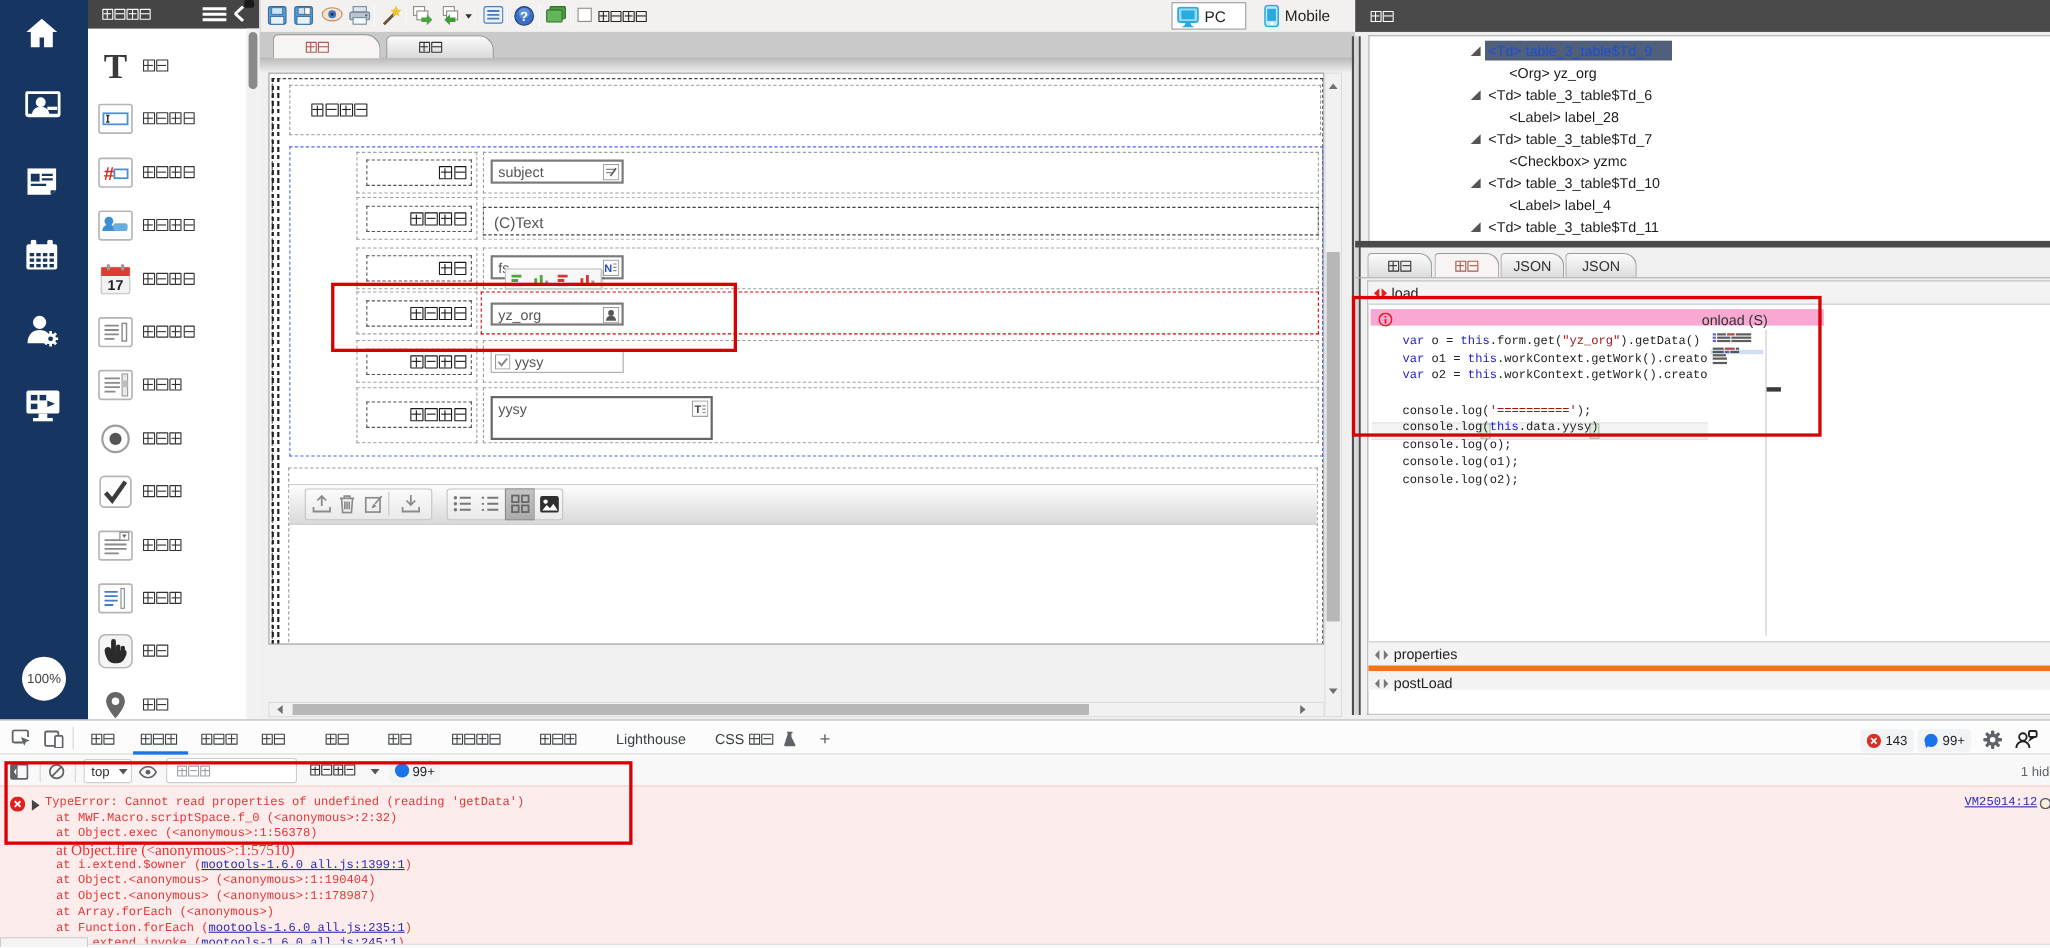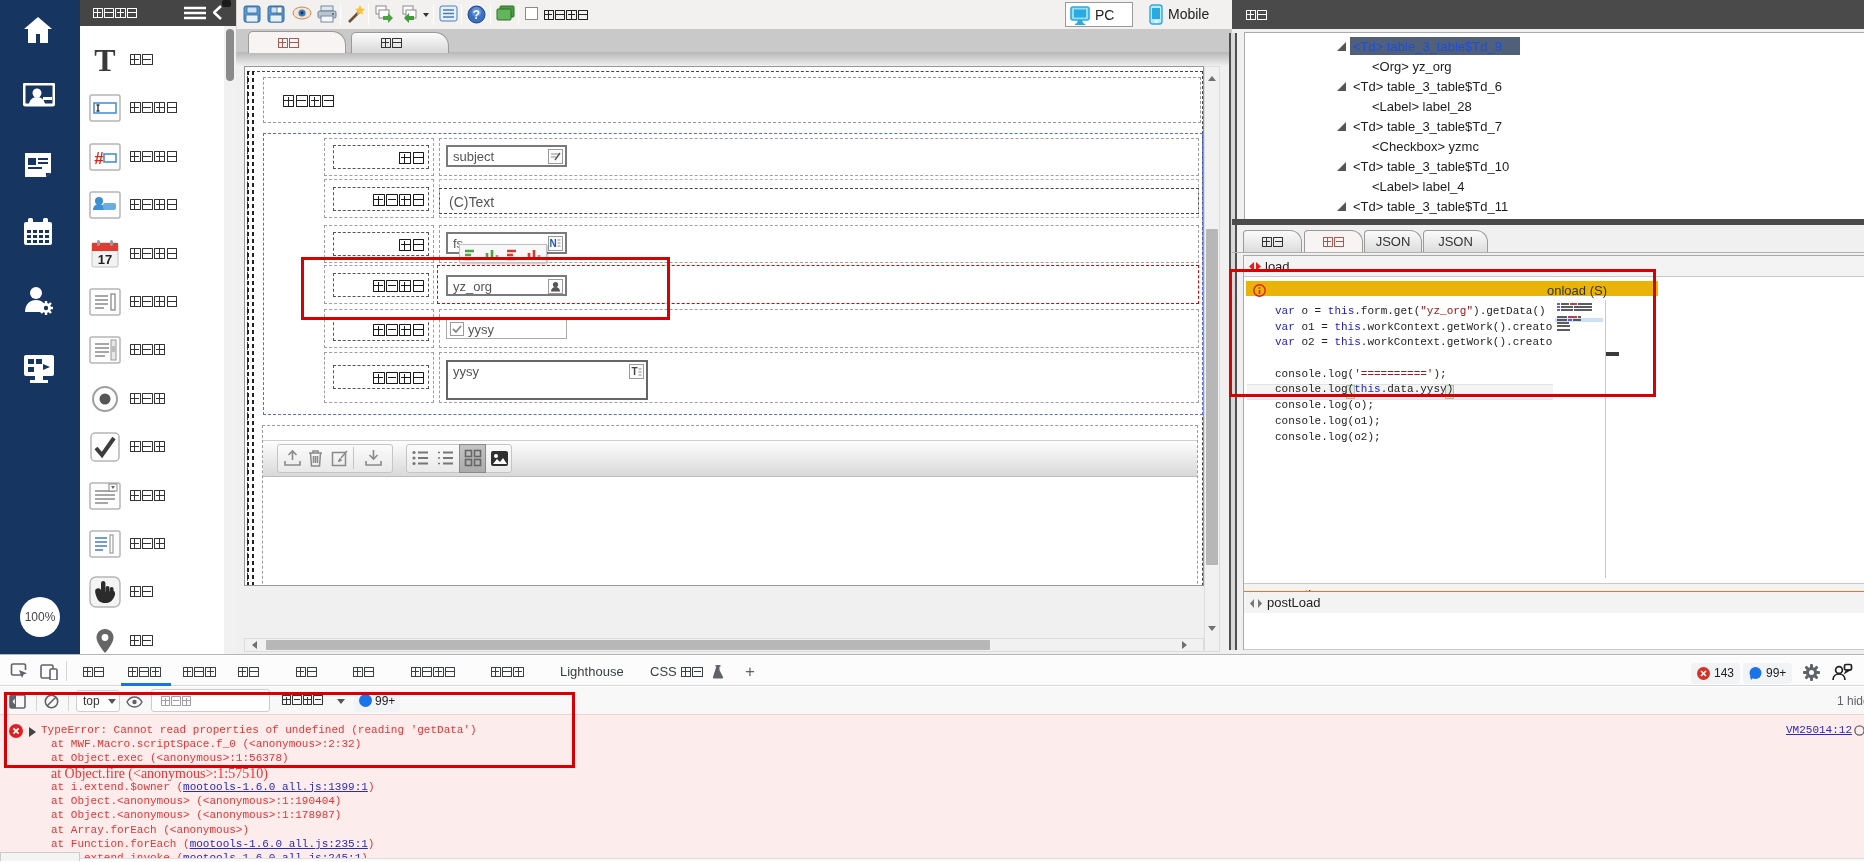--- a/index.html
+++ b/index.html
@@ -528,21 +528,21 @@
         <div style="margin-top:3px;font-size:13px;color:#333">JSON</div>
       </div>
       <div class="abs" style="left:0;top:252px;width:632px;height:1px;background:#b0b0b0"></div>
       <div class="abs" style="left:11px;top:255px;width:621px;height:395px;background:#fff;border:1px solid #a8a8a8;border-right:none"></div>
       <div class="abs" style="left:12px;top:256px;width:620px;height:21px;background:#f3f3f3;border-bottom:1px solid #c8c8c8">
         <svg class="abs" style="left:5px;top:6px" width="12" height="9" viewBox="0 0 12 9">
           <path fill="#e02020" d="M5 0v9L0 4.5zM7 0v9l5-4.5z"></path>
         </svg>
         <div class="abs" style="left:21px;top:3px;font-size:13px;color:#222">load</div>
       </div>
-      <div class="abs" style="left:14px;top:281px;width:412px;height:15px;background:#eab308">
+      <div class="abs" style="left:14px;top:281px;width:412px;height:15px;background:#f9a8d4">
         <svg class="abs" style="left:7px;top:3px" width="13" height="13" viewBox="0 0 13 13">
           <circle cx="6.5" cy="6.5" r="5.7" fill="none" stroke="#e02020" stroke-width="1.4"></circle>
           <path stroke="#e02020" stroke-width="1.6" d="M6.5 3.2v1.6M6.5 6v4"></path>
         </svg>
         <div class="abs" style="left:301px;top:2px;font-size:13px;color:#333">onload (S)</div>
       </div>
       <div class="abs" style="left:14px;top:300px;width:412px;height:278px;background:#fff"></div>
       <div class="abs" style="left:15px;top:384px;width:306px;height:16px;background:#f4f4f4;border-top:1px solid #e2e2e2;border-bottom:1px solid #e2e2e2"></div>
       <div class="abs" style="left:114px;top:385px;width:9px;height:14px;background:#e2eae2;border:1px solid #aabfaa"></div>
       <div class="abs" style="left:213px;top:385px;width:9px;height:14px;background:#e2eae2;border:1px solid #aabfaa"></div>
@@ -571,21 +571,21 @@
         <div class="abs" style="left:0px;top:26px;width:13px;height:2px;background:#333;opacity:.8"></div>
       </div>
       <div class="abs" style="left:373px;top:300px;width:1px;height:278px;background:#c8c8c8"></div>
       <div class="abs" style="left:374px;top:352px;width:13px;height:4px;background:#3a3a3a"></div>
       <div class="abs" style="left:12px;top:583px;width:620px;height:22px;background:#f3f3f3;border-top:1px solid #c9c9c9">
         <svg class="abs" style="left:6px;top:7px" width="12" height="9" viewBox="0 0 12 9">
           <path fill="#777" d="M4 0v9L0 4.5zM8 0v9l4-4.5z"></path>
         </svg>
         <div class="abs" style="left:23px;top:3px;font-size:13px;color:#222">properties</div>
       </div>
-      <div class="abs" style="left:12px;top:591px;width:620px;height:22px;background:#f3f3f3;border-top:1px solid #f97316">
+      <div class="abs" style="left:12px;top:605px;width:620px;height:22px;background:#f3f3f3;border-top:5px solid #f97316">
         <svg class="abs" style="left:6px;top:7px" width="12" height="9" viewBox="0 0 12 9">
           <path fill="#777" d="M4 0v9L0 4.5zM8 0v9l4-4.5z"></path>
         </svg>
         <div class="abs" style="left:23px;top:3px;font-size:13px;color:#222">postLoad</div>
       </div>
       <div class="abs" style="left:12px;top:649px;width:620px;height:1px;background:#c9c9c9"></div>
     </div>
 <div class="abs" style="left:0;top:654px;width:1864px;height:208px;background:#fff;border-top:1px solid #b5b5b5">
       <div class="abs" style="left:0;top:1px;width:1864px;height:30px;background:#fcfcfc;border-bottom:1px solid #d8d8d8">
         <svg class="abs" style="left:10px;top:7px" width="18" height="17" viewBox="0 0 18 17">

